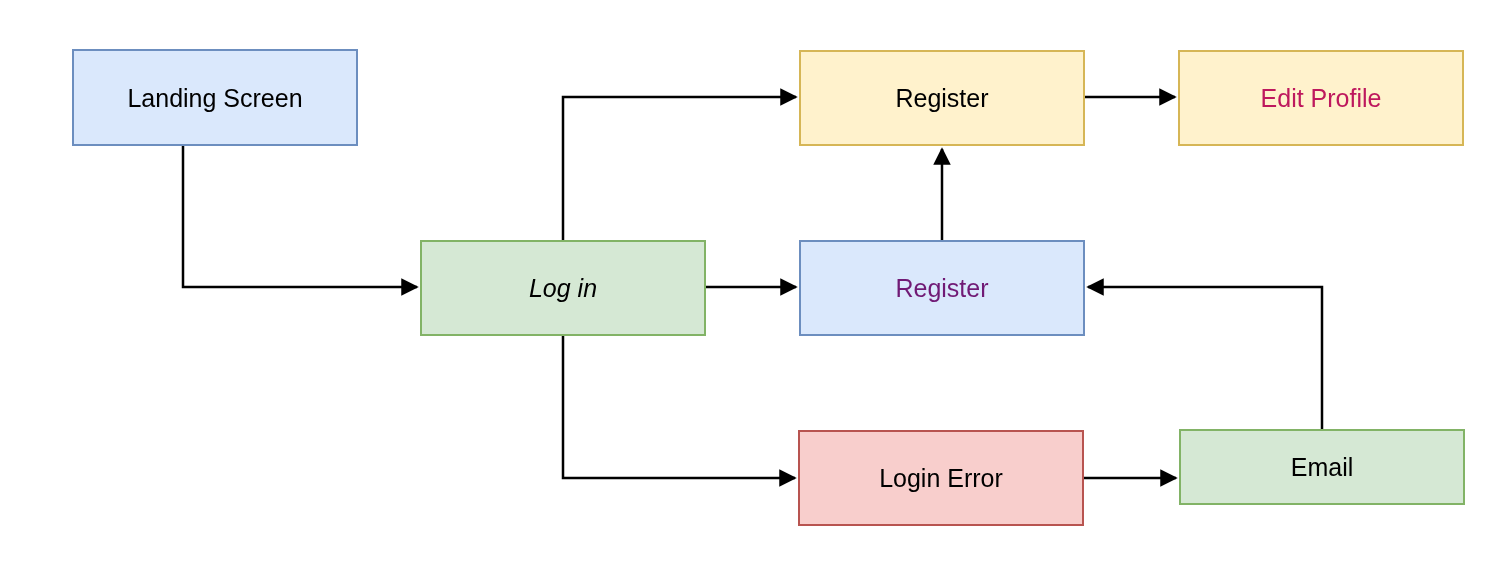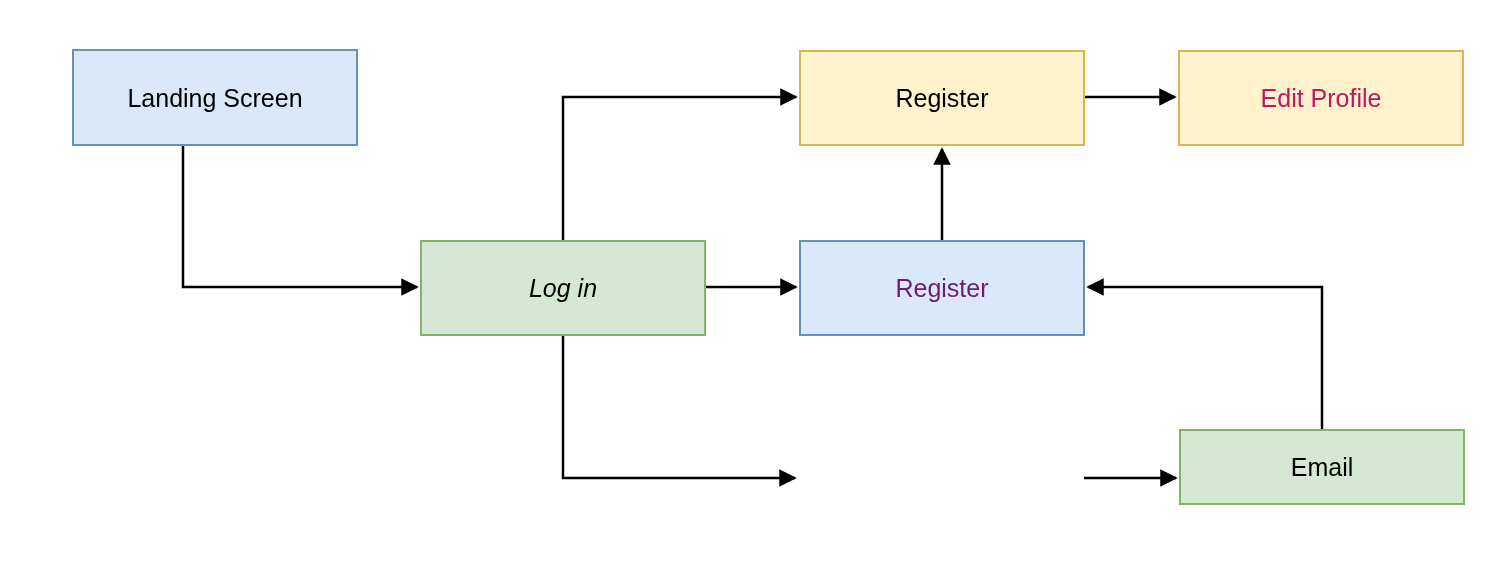--- a/index.html
+++ b/index.html
@@ -84,18 +84,21 @@
   </div>
 
   <div class="node node-edit-profile" style="background-color: rgb(255, 242, 204); border-color: rgb(214, 182, 86); color: #be185d;">
     <span>Edit Profile</span>
   </div>
 
   <div class="node node-register" style="background-color: rgb(218, 232, 252); border-color: rgb(108, 142, 191); color: #701a75;">
     <span>Register</span>
   </div>
 
+  <div class="node node-login-error" style="background-color: rgb(248, 206, 204); border-color: rgb(184, 84, 80); color: rgb(0, 0, 0);">
+    <span>Login Error</span>
+  </div>
 
   <div class="node node-email" style="background-color: rgb(213, 232, 212); border-color: rgb(130, 179, 102); color: rgb(0, 0, 0);">
     <span>Email</span>
   </div>
 
 </div>
 
 </body></html>

